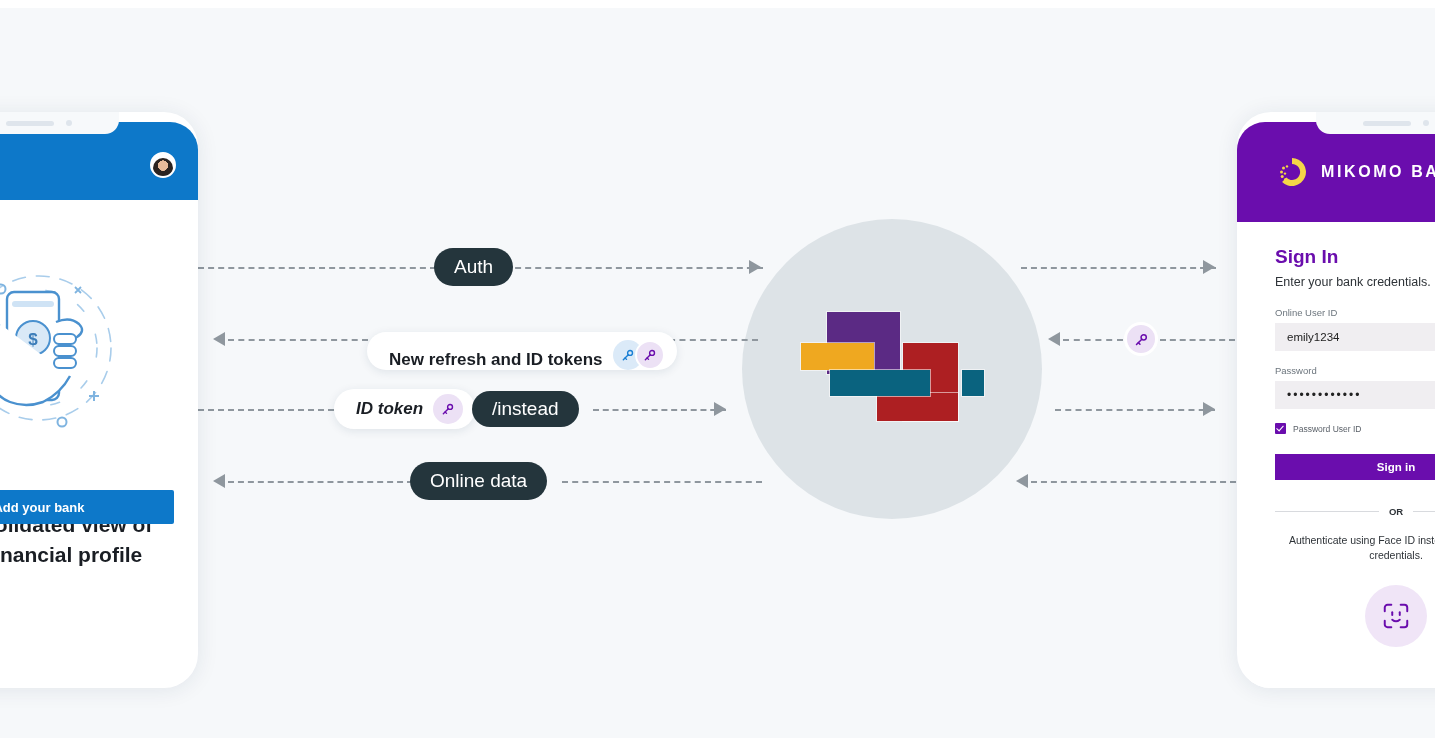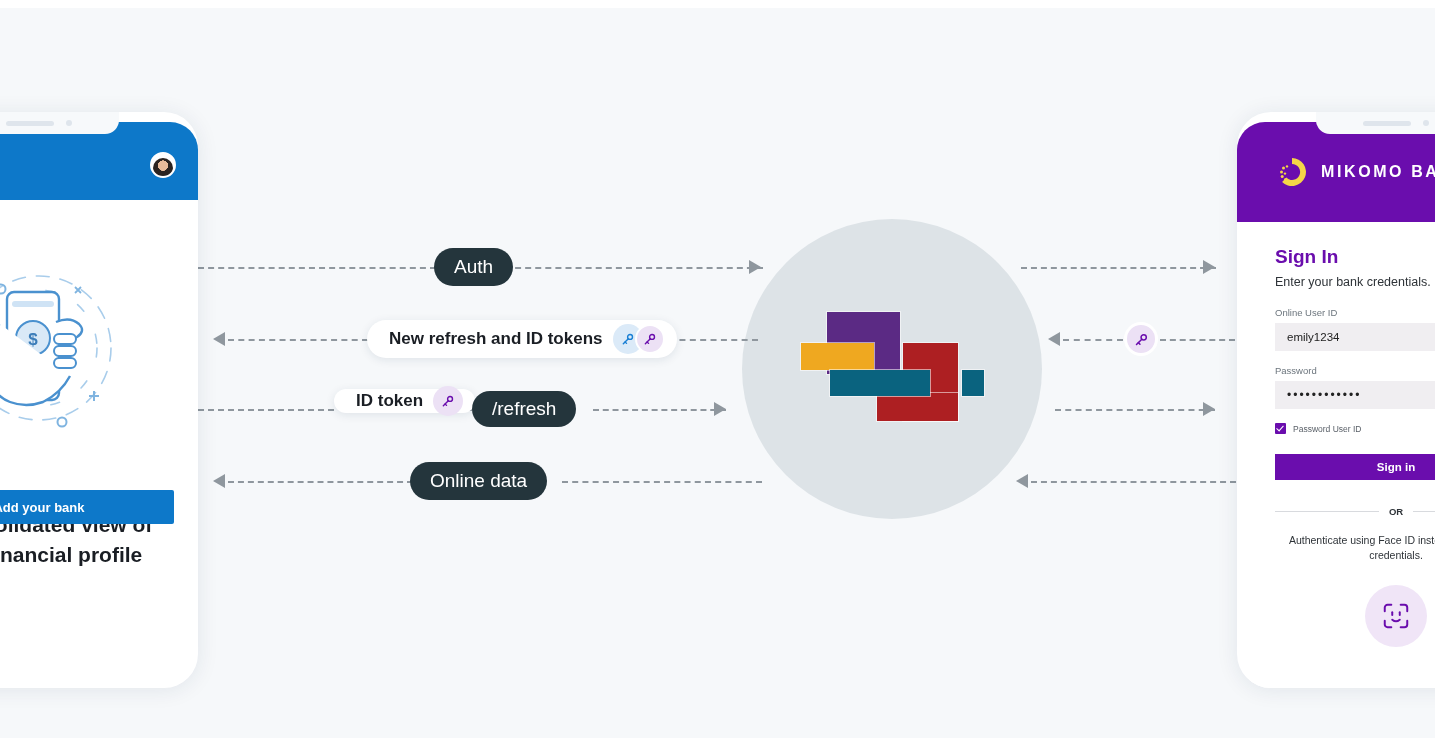--- a/index.html
+++ b/index.html
@@ -389,21 +389,21 @@
   <div class="arrow arrow-left" style="left:1048px; top:332px;"></div>
   <div class="flow-line" style="left:1063px; top:339px; width:60px;"></div>
   <div class="flow-line" style="left:1160px; top:339px; width:75px;"></div>
   <div class="key-circle-standalone" style="left:1124px; top:322px;">
     <svg width="15" height="15" viewBox="0 0 24 24" fill="none" stroke="#6a0dad" stroke-width="2.4" stroke-linecap="round" stroke-linejoin="round">
       <circle cx="15.5" cy="8.5" r="4.2"></circle>
       <path d="M12.5 11.5 L4 20"></path>
       <path d="M7 17 L9.5 19.5"></path>
     </svg>
   </div>
-  <div class="pill pill-light" style="left:367px; top:320px;">
+  <div class="pill pill-light" style="left:367px; top:332px;align-items:flex-end;">
     <span>New refresh and ID tokens</span>
     <span class="key-stack">
       <span class="key-badge key-blue">
         <svg width="14" height="14" viewBox="0 0 24 24" fill="none" stroke="#1a7fd4" stroke-width="2.4" stroke-linecap="round" stroke-linejoin="round">
           <circle cx="15.5" cy="8.5" r="4.2"></circle>
           <path d="M12.5 11.5 L4 20"></path>
           <path d="M7 17 L9.5 19.5"></path>
         </svg>
       </span>
       <span class="key-badge key-purple">
@@ -415,32 +415,32 @@
       </span>
     </span>
   </div>
 
   <div class="flow-line" style="left:198px; top:409px; width:136px;"></div>
   <div class="flow-line" style="left:455px; top:409px; width:17px;"></div>
   <div class="flow-line" style="left:593px; top:409px; width:133px;"></div>
   <div class="arrow arrow-right" style="left:714px; top:402px;"></div>
   <div class="flow-line" style="left:1055px; top:409px; width:160px;"></div>
   <div class="arrow arrow-right" style="left:1203px; top:402px;"></div>
-  <div class="pill pill-light" style="left:334px; top:389px; height:24px; border-radius:20px;">
+  <div class="pill pill-light" style="left:334px; top:389px; height:40px; border-radius:20px;font-style:italic;">
     <span>ID token</span>
     <span class="key-badge key-purple">
       <svg width="14" height="14" viewBox="0 0 24 24" fill="none" stroke="#6a0dad" stroke-width="2.4" stroke-linecap="round" stroke-linejoin="round">
         <circle cx="15.5" cy="8.5" r="4.2"></circle>
         <path d="M12.5 11.5 L4 20"></path>
         <path d="M7 17 L9.5 19.5"></path>
       </svg>
     </span>
   </div>
   <div class="pill pill-dark" style="left:472px; top:391px; height:36px; border-radius:18px;">
-    <span>/refresh</span>
+    <span>/instead</span>
   </div>
 
   <div class="arrow arrow-left" style="left:213px; top:474px;"></div>
   <div class="flow-line" style="left:228px; top:481px; width:185px;"></div>
   <div class="flow-line" style="left:562px; top:481px; width:200px;"></div>
   <div class="arrow arrow-left" style="left:1016px; top:474px;"></div>
   <div class="flow-line" style="left:1031px; top:481px; width:205px;"></div>
   <div class="pill pill-dark" style="left:410px; top:462px;">
     <span>Online data</span>
   </div>

